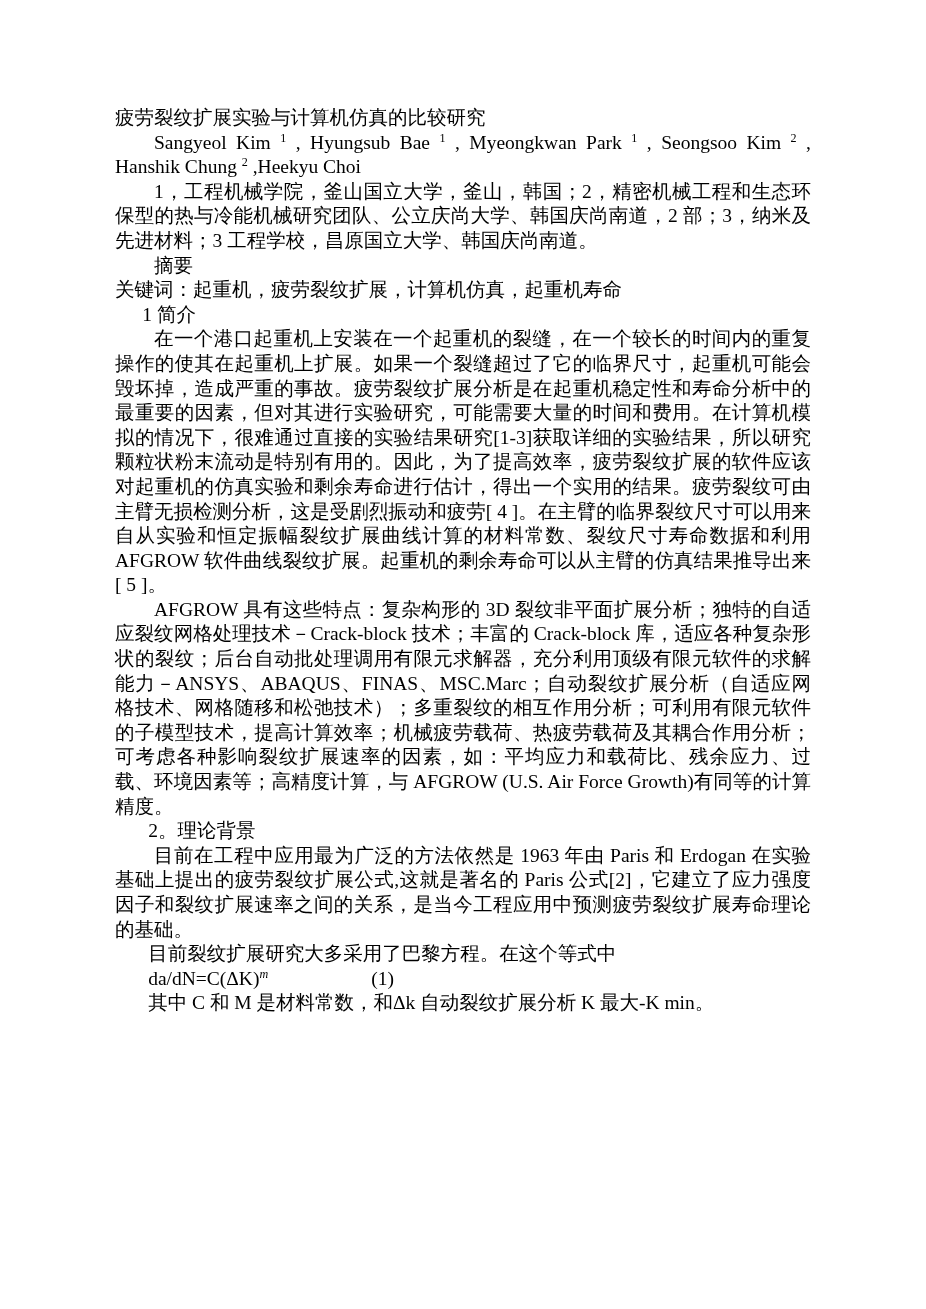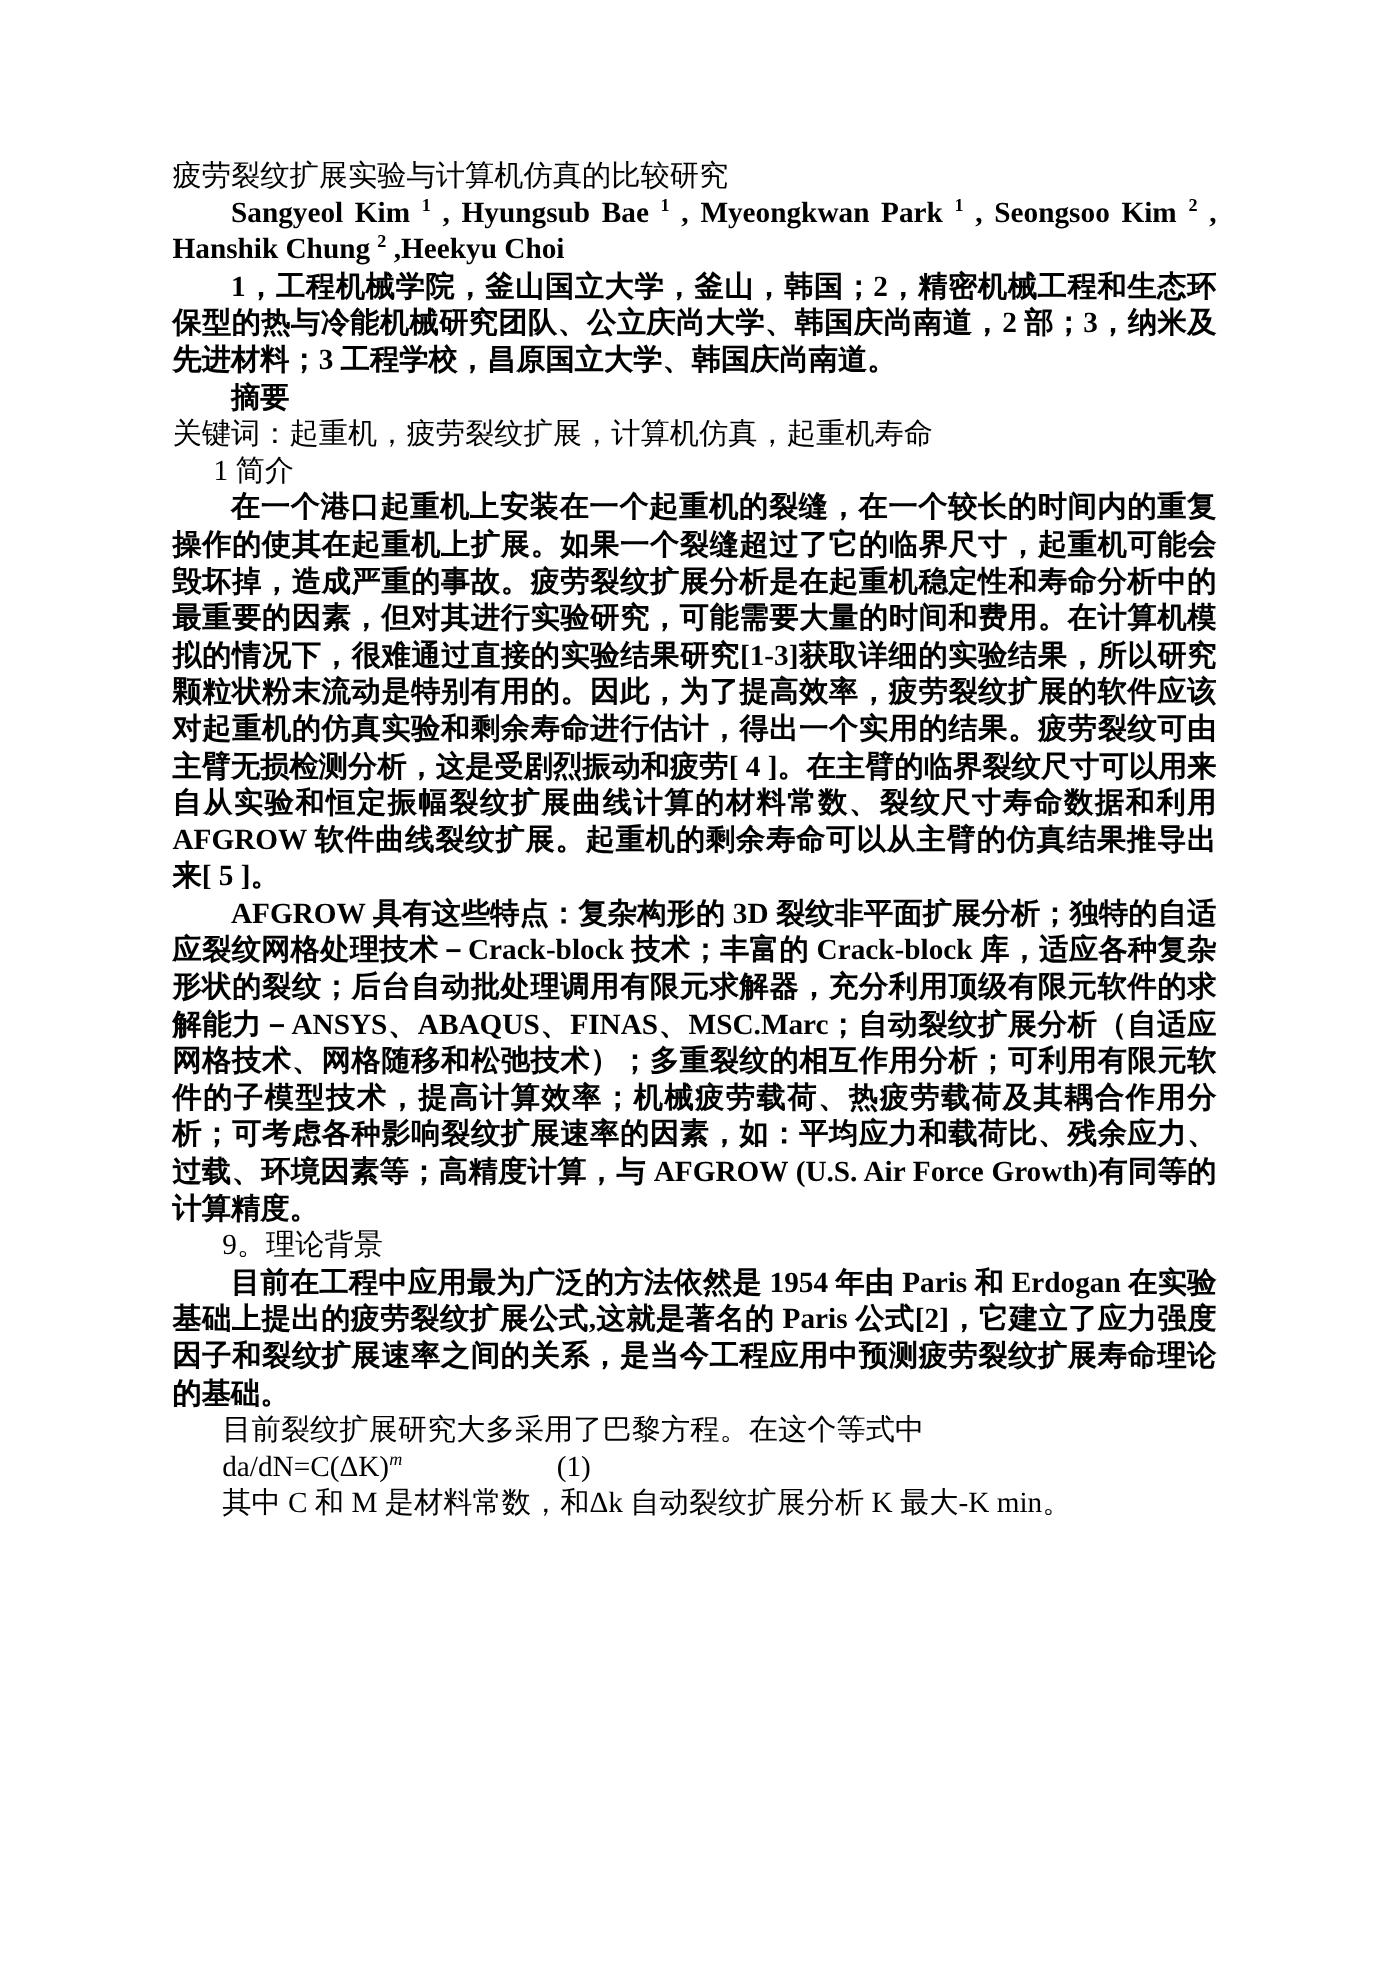--- a/index.html
+++ b/index.html
@@ -24,21 +24,21 @@
     margin: 0;
     text-align: justify;
   }
   .doc-title {
     margin: 0 0 0 115px;
     text-align: left;
     font-weight: normal;
     font-size: 19.5px;
     line-height: 24.6px;
   }
-  .indent2 { text-indent: 2em; font-weight: bold; }
+  .indent2 { text-indent: 2em; }
   .indent17 { text-indent: 1.7em; }
   .indent14 { text-indent: 1.4em; }
   .noindent { text-indent: 0; }
   .sec2-gap { margin-top: 24.6px; }
   sup {
     font-size: 0.62em;
     line-height: 0;
     vertical-align: super;
   }
   .equation {
@@ -63,23 +63,23 @@
 
 
   <p class="noindent">关键词：起重机，疲劳裂纹扩展，计算机仿真，起重机寿命</p>
 
   <p class="indent14">1 简介</p>
 
   <p class="indent2">在一个港口起重机上安装在一个起重机的裂缝，在一个较长的时间内的重复操作的使其在起重机上扩展。如果一个裂缝超过了它的临界尺寸，起重机可能会毁坏掉，造成严重的事故。疲劳裂纹扩展分析是在起重机稳定性和寿命分析中的最重要的因素，但对其进行实验研究，可能需要大量的时间和费用。在计算机模拟的情况下，很难通过直接的实验结果研究[1-3]获取详细的实验结果，所以研究颗粒状粉末流动是特别有用的。因此，为了提高效率，疲劳裂纹扩展的软件应该对起重机的仿真实验和剩余寿命进行估计，得出一个实用的结果。疲劳裂纹可由主臂无损检测分析，这是受剧烈振动和疲劳[ 4 ]。在主臂的临界裂纹尺寸可以用来自从实验和恒定振幅裂纹扩展曲线计算的材料常数、裂纹尺寸寿命数据和利用AFGROW 软件曲线裂纹扩展。起重机的剩余寿命可以从主臂的仿真结果推导出来[ 5 ]。</p>
 
   <p class="indent2">AFGROW 具有这些特点：复杂构形的 3D 裂纹非平面扩展分析；独特的自适应裂纹网格处理技术－Crack-block 技术；丰富的 Crack-block 库，适应各种复杂形状的裂纹；后台自动批处理调用有限元求解器，充分利用顶级有限元软件的求解能力－ANSYS、ABAQUS、FINAS、MSC.Marc；自动裂纹扩展分析（自适应网格技术、网格随移和松弛技术）；多重裂纹的相互作用分析；可利用有限元软件的子模型技术，提高计算效率；机械疲劳载荷、热疲劳载荷及其耦合作用分析；可考虑各种影响裂纹扩展速率的因素，如：平均应力和载荷比、残余应力、过载、环境因素等；高精度计算，与 AFGROW (U.S. Air Force Growth)有同等的计算精度。</p>
 
-  <p class="indent17 sec2-gap">9。理论背景</p>
+  <p class="indent17 sec2-gap">2。理论背景</p>
 
-  <p class="indent2">目前在工程中应用最为广泛的方法依然是 1954 年由 Paris 和 Erdogan 在实验基础上提出的疲劳裂纹扩展公式,这就是著名的 Paris 公式[2]，它建立了应力强度因子和裂纹扩展速率之间的关系，是当今工程应用中预测疲劳裂纹扩展寿命理论的基础。</p>
+  <p class="indent2">目前在工程中应用最为广泛的方法依然是 1963 年由 Paris 和 Erdogan 在实验基础上提出的疲劳裂纹扩展公式,这就是著名的 Paris 公式[2]，它建立了应力强度因子和裂纹扩展速率之间的关系，是当今工程应用中预测疲劳裂纹扩展寿命理论的基础。</p>
 
   <p class="indent17">目前裂纹扩展研究大多采用了巴黎方程。在这个等式中</p>
 
   <p class="equation">
     <span>da/dN=C(ΔK)</span><sup class="eq-exp">m</sup><span class="eq-num">(1)</span>
   </p>
 
   <p class="indent17">其中 C 和 M 是材料常数，和Δk 自动裂纹扩展分析 K 最大-K min。</p>
 
 </div>

